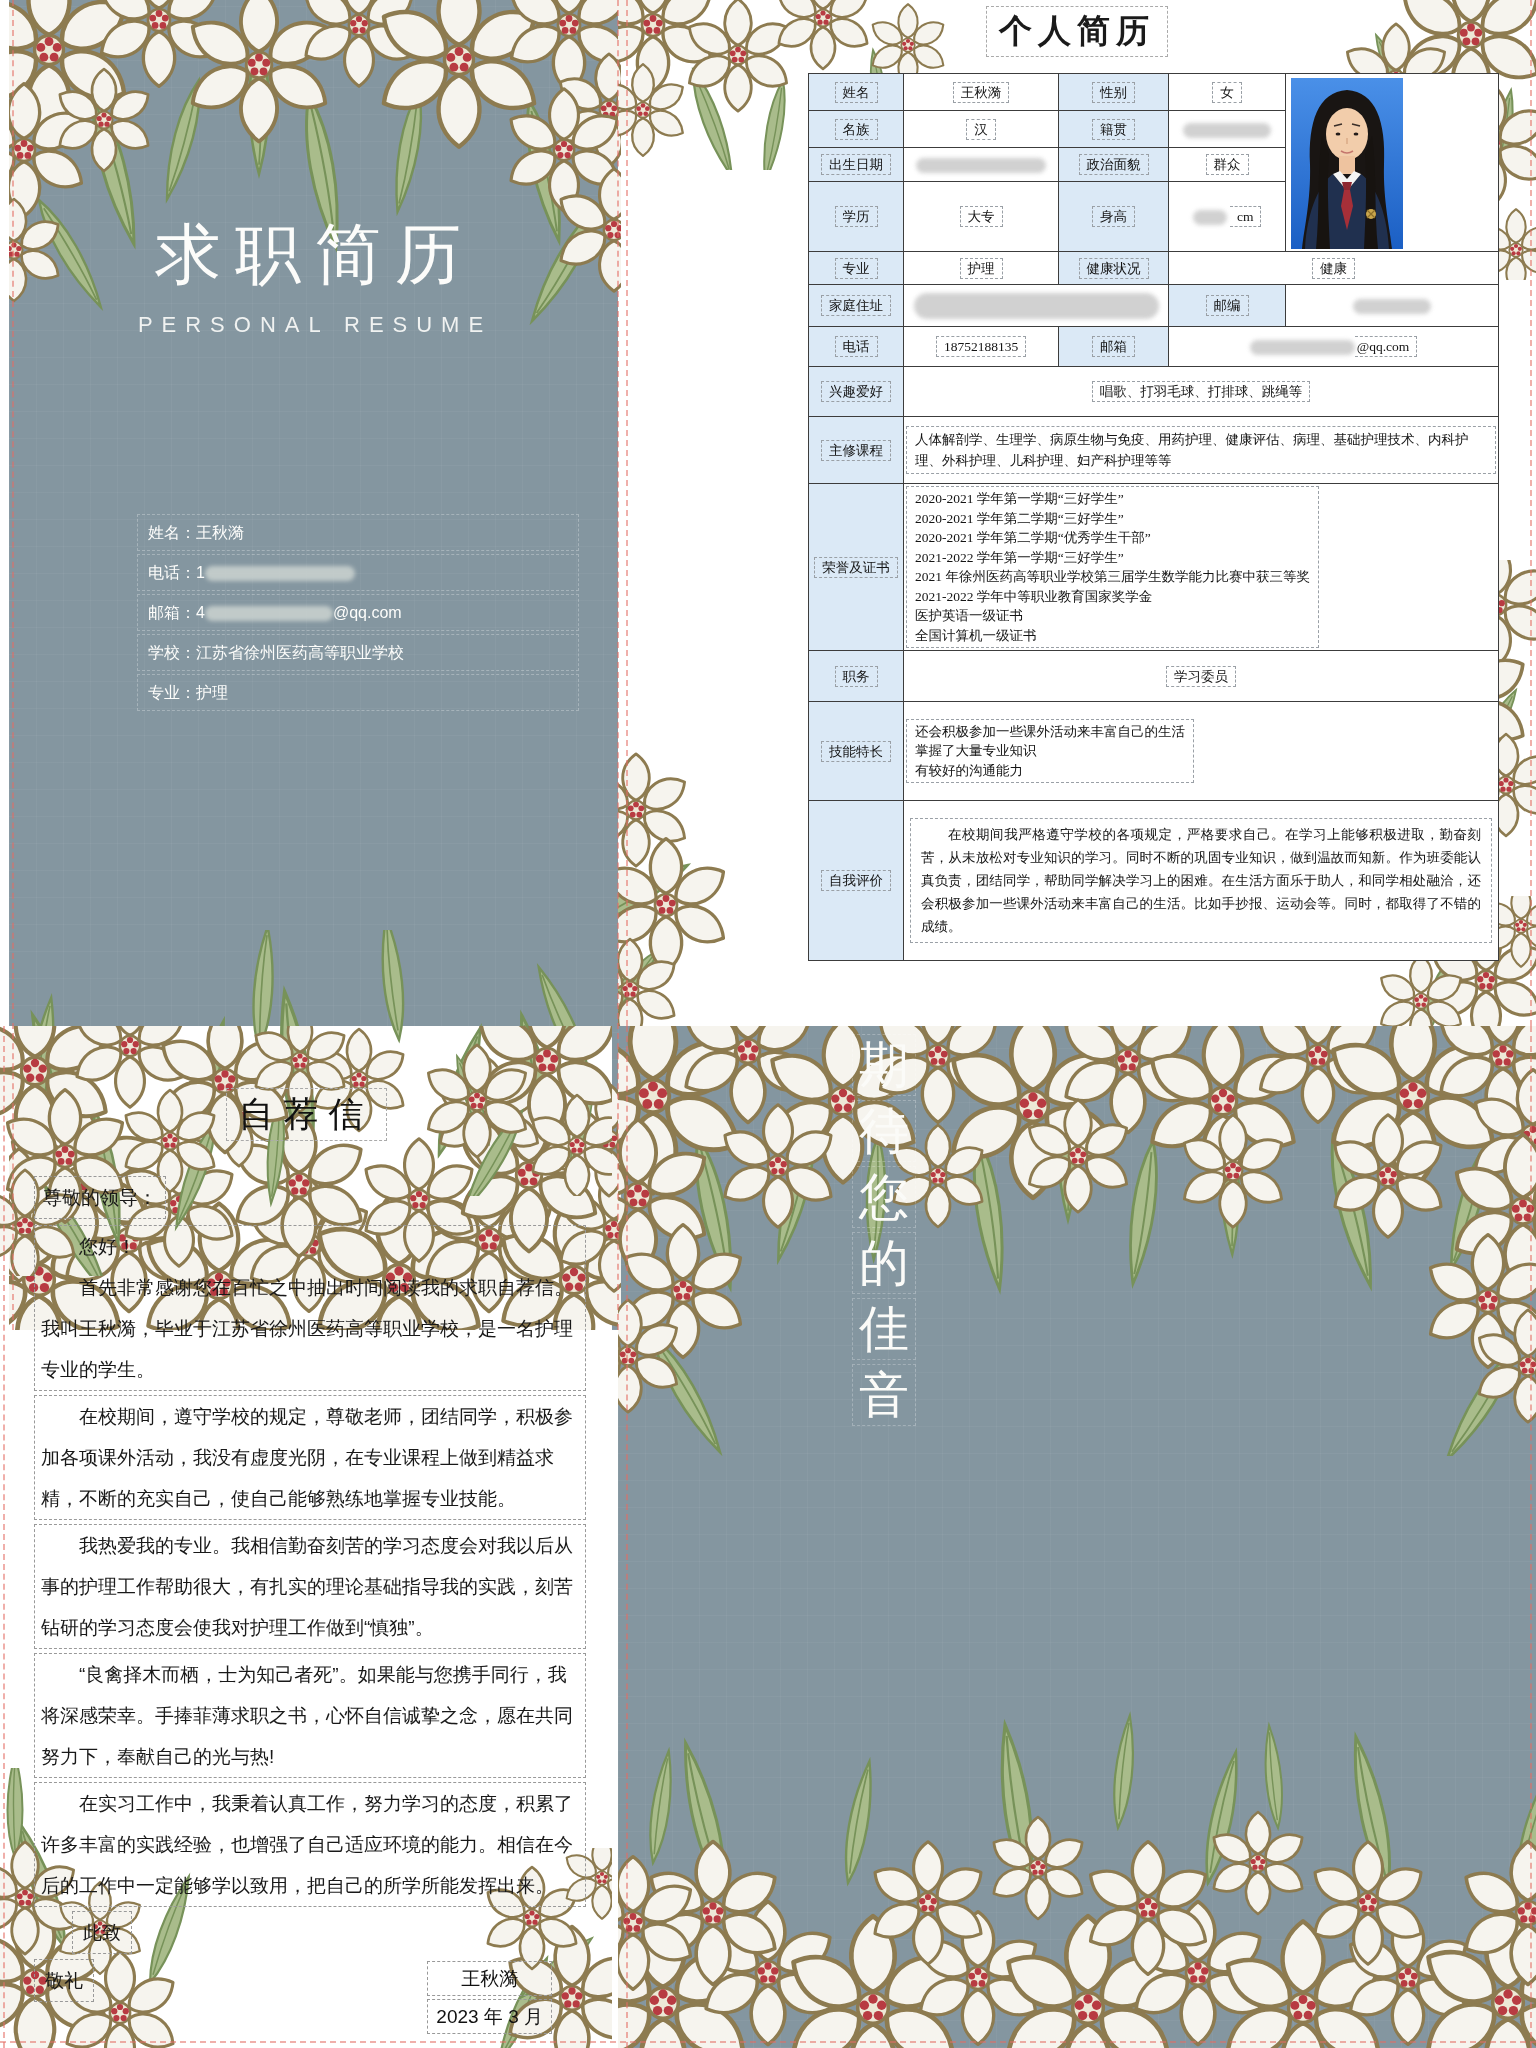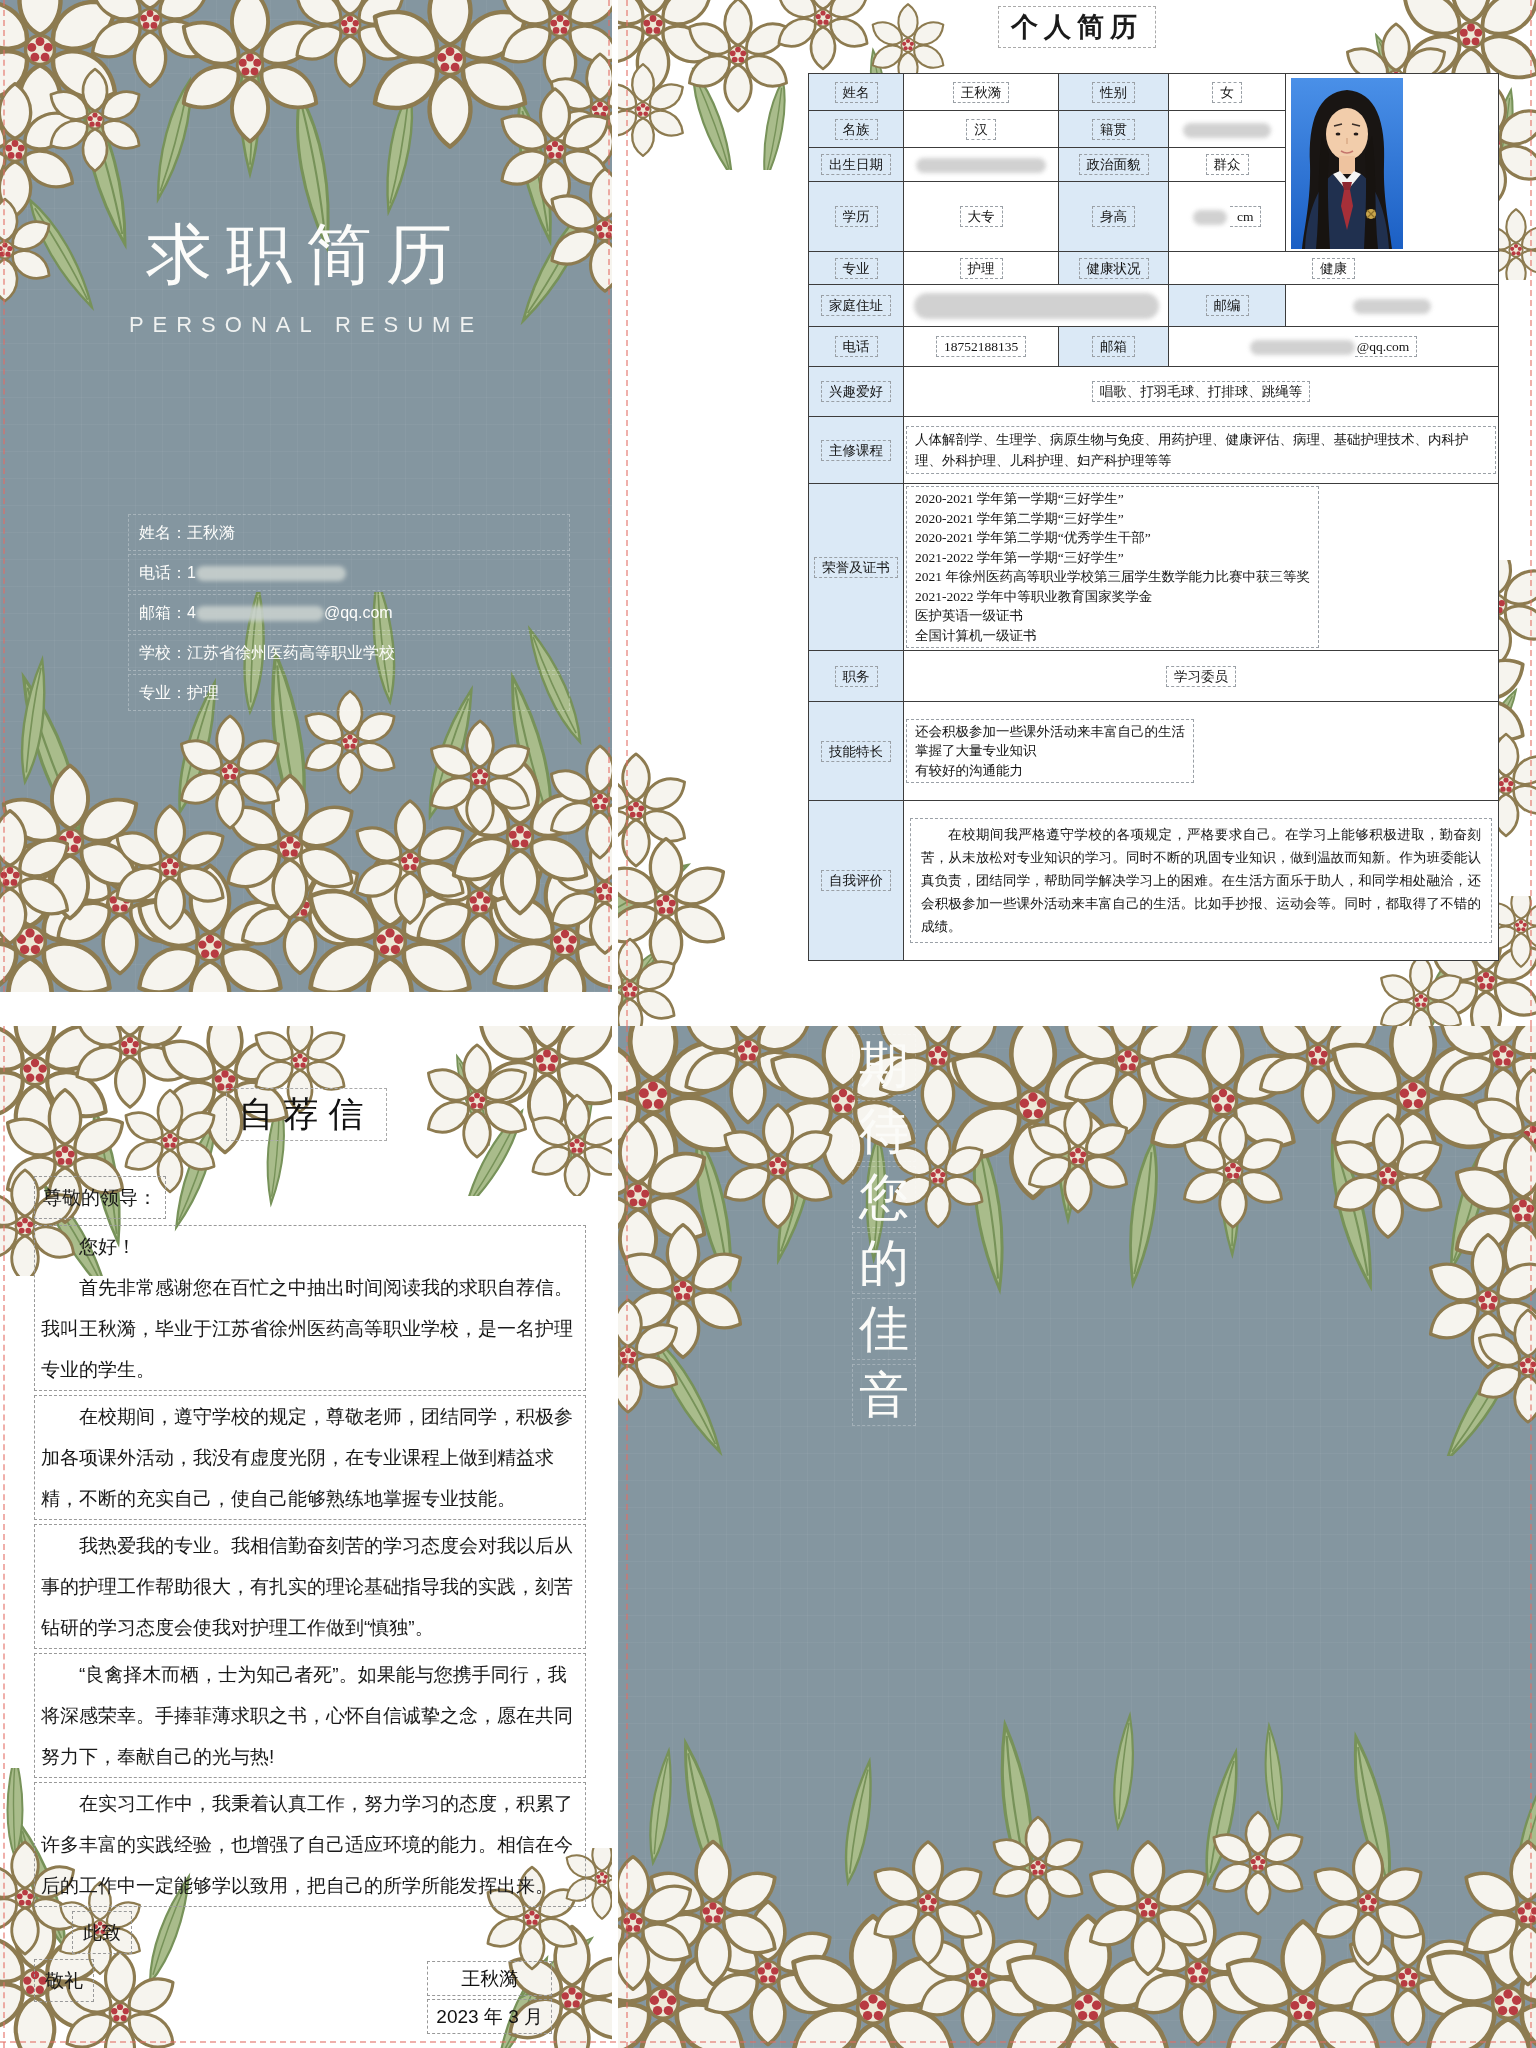--- a/index.html
+++ b/index.html
@@ -1,19 +1,19 @@
 <!DOCTYPE html>
 <html><head>
 <meta charset="utf-8">
 <style>
   html,body{margin:0;padding:0;background:#e8e8e8}
   .canvas{position:relative;width:1536px;height:2048px;background:#ffffff;overflow:hidden;
           font-family:"Liberation Sans",sans-serif;color:#111}
   .page{position:absolute;overflow:hidden}
-  #page1{left:0;top:0;width:612px;height:992px}
+  #page1{left:9px;top:0;width:612px;height:1330px}
   #page2{left:618px;top:0;width:918px;height:1026px;background:#fff}
   #page3{left:0;top:1026px;width:612px;height:1022px;background:#fff}
   #page4{left:618px;top:1026px;width:918px;height:1022px}
   .p-gray{background:#8496a0;
     background-image:repeating-linear-gradient(0deg,rgba(255,255,255,.04) 0 1px,transparent 1px 27px),
                      repeating-linear-gradient(90deg,rgba(255,255,255,.04) 0 1px,transparent 1px 27px)}
   svg.deco{position:absolute;pointer-events:none;z-index:1}
   .vmark{position:absolute;top:0;bottom:0;width:0;border-left:2px dashed rgba(228,110,100,.55);z-index:3}
   .hmark{position:absolute;left:0;right:0;height:0;border-top:2px dashed rgba(228,110,100,.55);z-index:3}
 
@@ -25,21 +25,21 @@
   .cover-info{position:absolute;top:514px;left:128px;z-index:2;color:#fdfdfb;font-size:16px}
   .cfield{border:1px dashed rgba(255,255,255,.28);padding:4px 10px;margin-bottom:3px;
     min-width:420px;width:fit-content;line-height:27px;white-space:nowrap}
   .rd{display:inline-block;height:15px;border-radius:8px;background:#c9c9c9;filter:blur(2px);
     vertical-align:middle;opacity:.85}
   .rd-l{background:#ccd4d1}
 
   
   .rtitle{position:absolute;top:6px;left:0;right:0;text-align:center;z-index:2}
   .rtitle span{display:inline-block;border:1px dashed #aaa;padding:2px 12px;
-    font-family:"Liberation Serif",serif;font-size:27px;font-weight:600;letter-spacing:6px;color:#1a1a1a}
+    font-family:"Liberation Serif",serif;font-size:33px;font-weight:600;letter-spacing:6px;color:#1a1a1a}
   table.resume{position:absolute;left:190px;top:73px;width:690px;z-index:2;border-collapse:collapse;table-layout:fixed;
     background:#fff;font-family:"Liberation Serif",serif;font-size:13.5px;color:#141414}
   table.resume td{border:1.6px solid #3c3c3c;text-align:center;vertical-align:middle;padding:2px;overflow:hidden}
   td.lab{background:#dbe9f6}
   td.vt{vertical-align:top;text-align:left;padding:5px 8px}
   .bx{display:inline-block;border:1px dashed #9aa0a6;padding:0 7px;line-height:19px}
   .bxb{border:1px dashed #9aa0a6;padding:2px 8px;width:fit-content;max-width:98%;text-align:left}
   .hline{line-height:19.5px;white-space:nowrap}
   .selftxt{border:1px dashed #9aa0a6;margin:2px 4px;padding:4px 10px;text-align:justify;
     text-indent:2em;line-height:23px}

